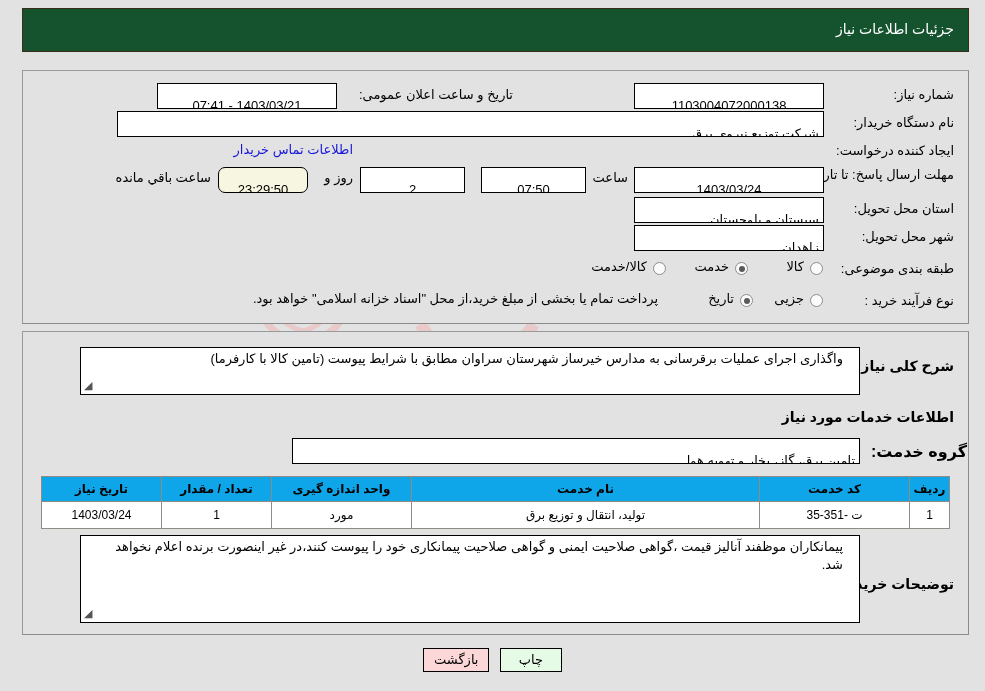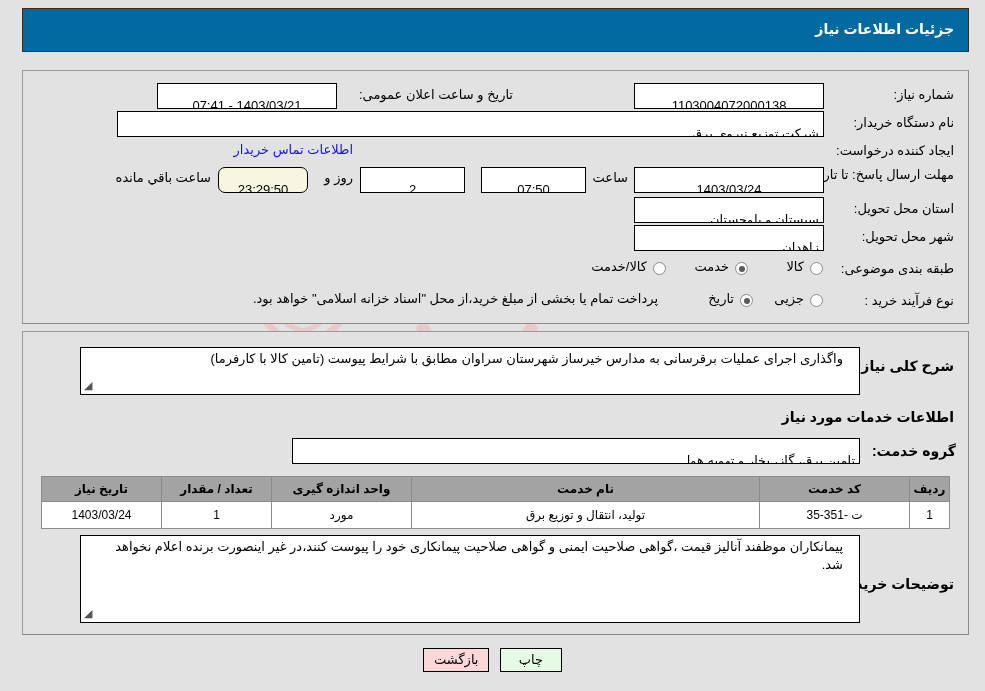--- a/index.html
+++ b/index.html
@@ -60,25 +60,24 @@
     height: 62px;
   }
 
   
   .titlebar {
     position: absolute;
     left: 22px;
     top: 8px;
     width: 947px;
     height: 44px;
-    background: #0369a1;
+    background: #14532d;
     border: 1px solid #3a2d19;
     box-sizing: border-box;
     z-index: 3;
-    font-weight: bold;
   }
   .titlebar .t {
     position: absolute;
     right: 14px;
     top: 12px;
     color: #ffffff;
     font-size: 14px;
   }
 
   
@@ -185,21 +184,21 @@
 
   
   table.needs {
     position: absolute;
     border-collapse: collapse;
     font-size: 12px;
     background: #ffffff;
     table-layout: fixed;
   }
   table.needs th {
-    background: #a3a3a3;
+    background: #0ea5e9;
     border: 1px solid #8f8b85;
     font-weight: bold;
     color: #000;
     height: 24px;
     font-size: 12px;
     text-align: center;
     padding: 0 3px;
   }
   table.needs td {
     background: #ffffff;
@@ -315,21 +314,21 @@
   <div class="panel" id="panel-bottom">
 
     <div class="lbl b" style="right:14px; top:27px; width:90px; font-size:14px;">شرح کلی نیاز:</div>
     <div class="ta" style="right:108px; top:15px; width:780px; height:48px;">
       <span>واگذاری اجرای عملیات برقرسانی به مدارس خیرساز شهرستان سراوان مطابق با شرایط پیوست (تامین کالا با کارفرما)</span>
       <span class="grip">◢</span>
     </div>
 
     <div class="lbl b" style="right:14px; top:78px; font-size:14px;">اطلاعات خدمات مورد نیاز</div>
 
-    <div class="lbl b" style="right:12px; top:112px; font-size:14px;">گروه خدمت:</div>
+    <div class="lbl b" style="right:1px; top:112px; font-size:16px;">گروه خدمت:</div>
     <div class="fld rt" style="right:108px; top:106px; width:568px;">تامین برق، گاز، بخار و تهویه هوا</div>
 
     <table class="needs" style="right:18px; top:144px; width:908px;">
       <colgroup>
         <col style="width:40px">
         <col style="width:150px">
         <col style="width:348px">
         <col style="width:140px">
         <col style="width:110px">
         <col style="width:120px">

